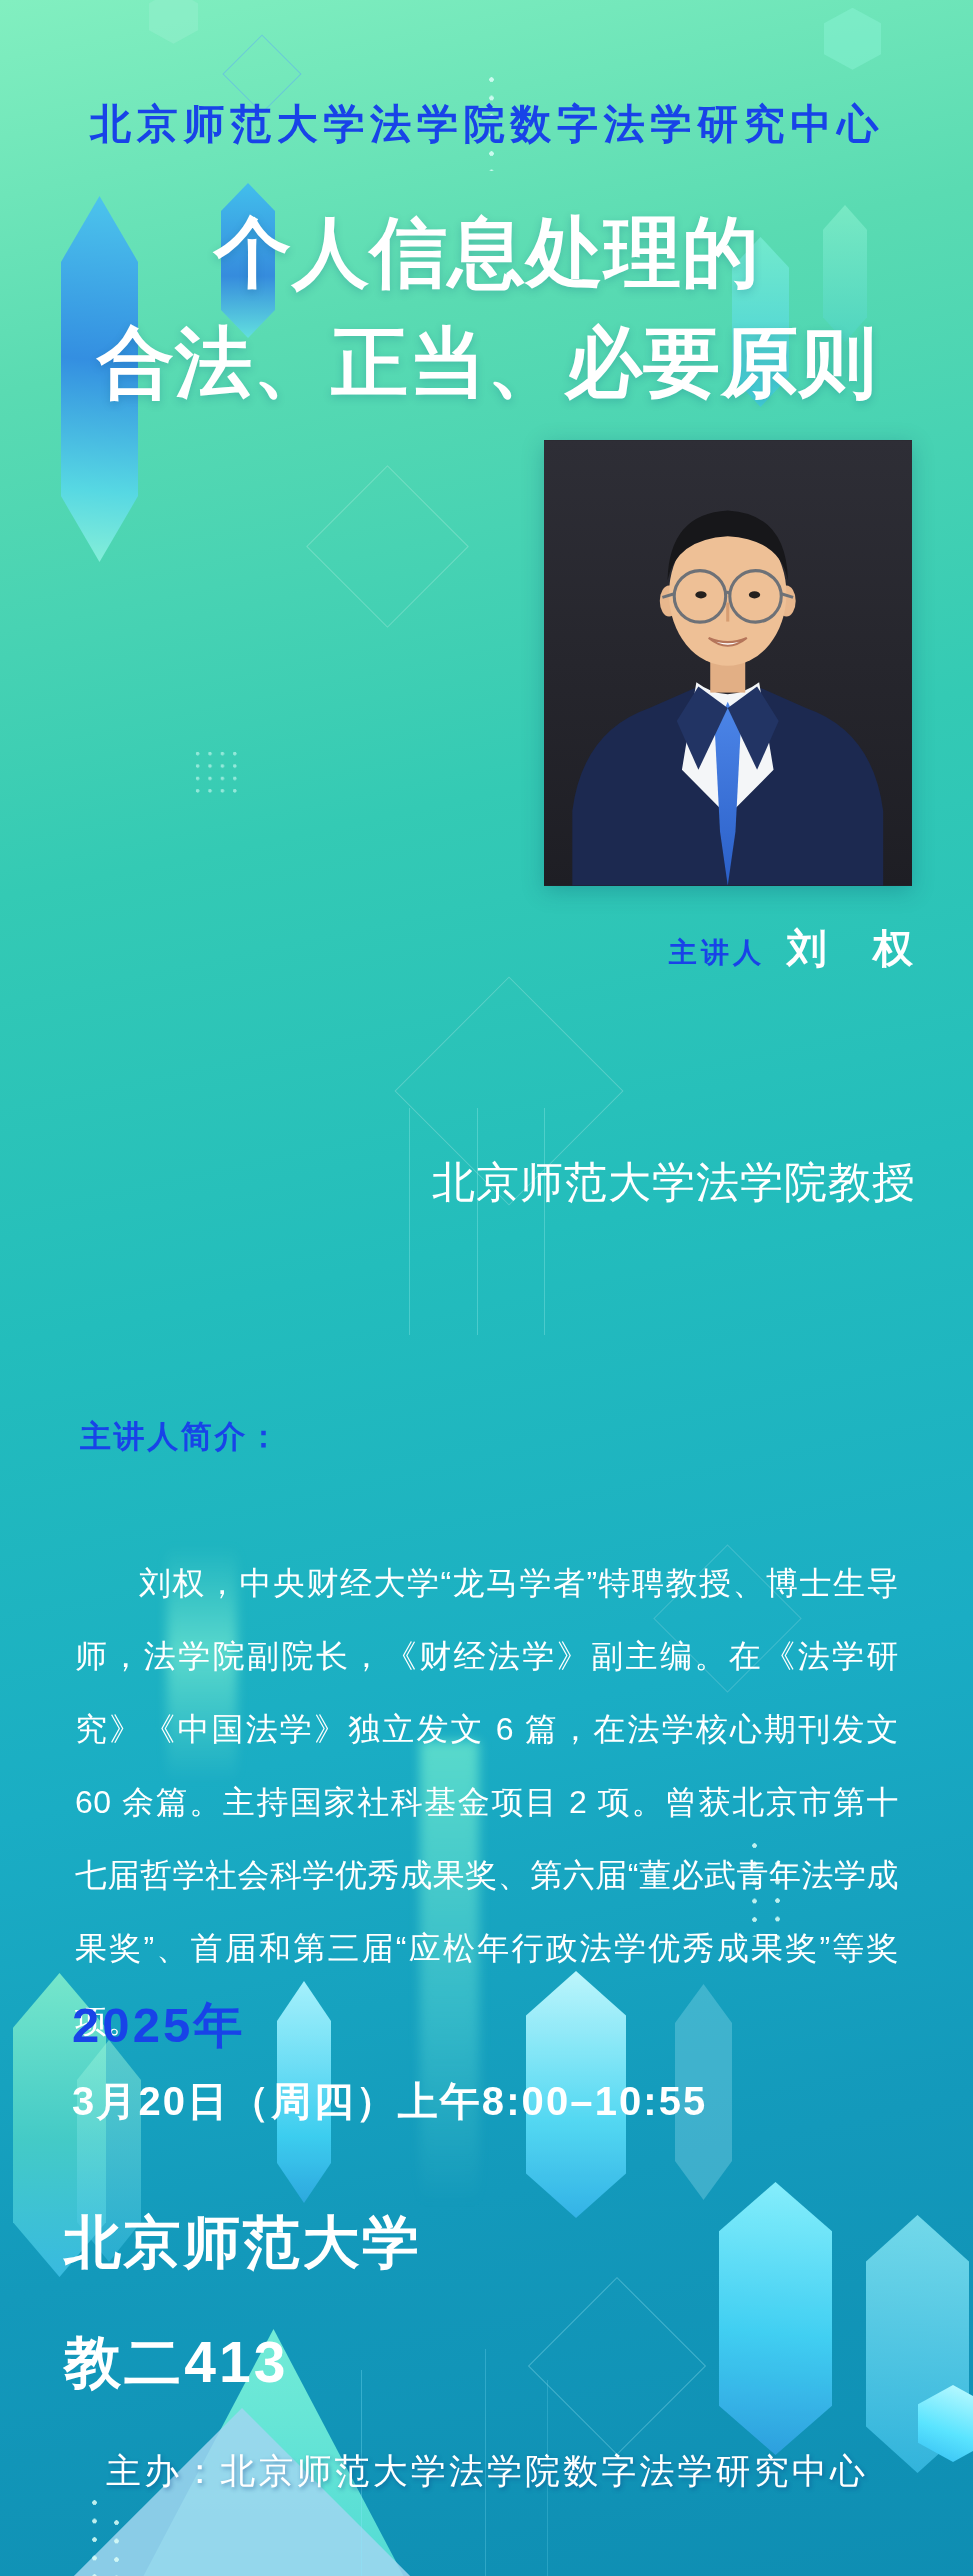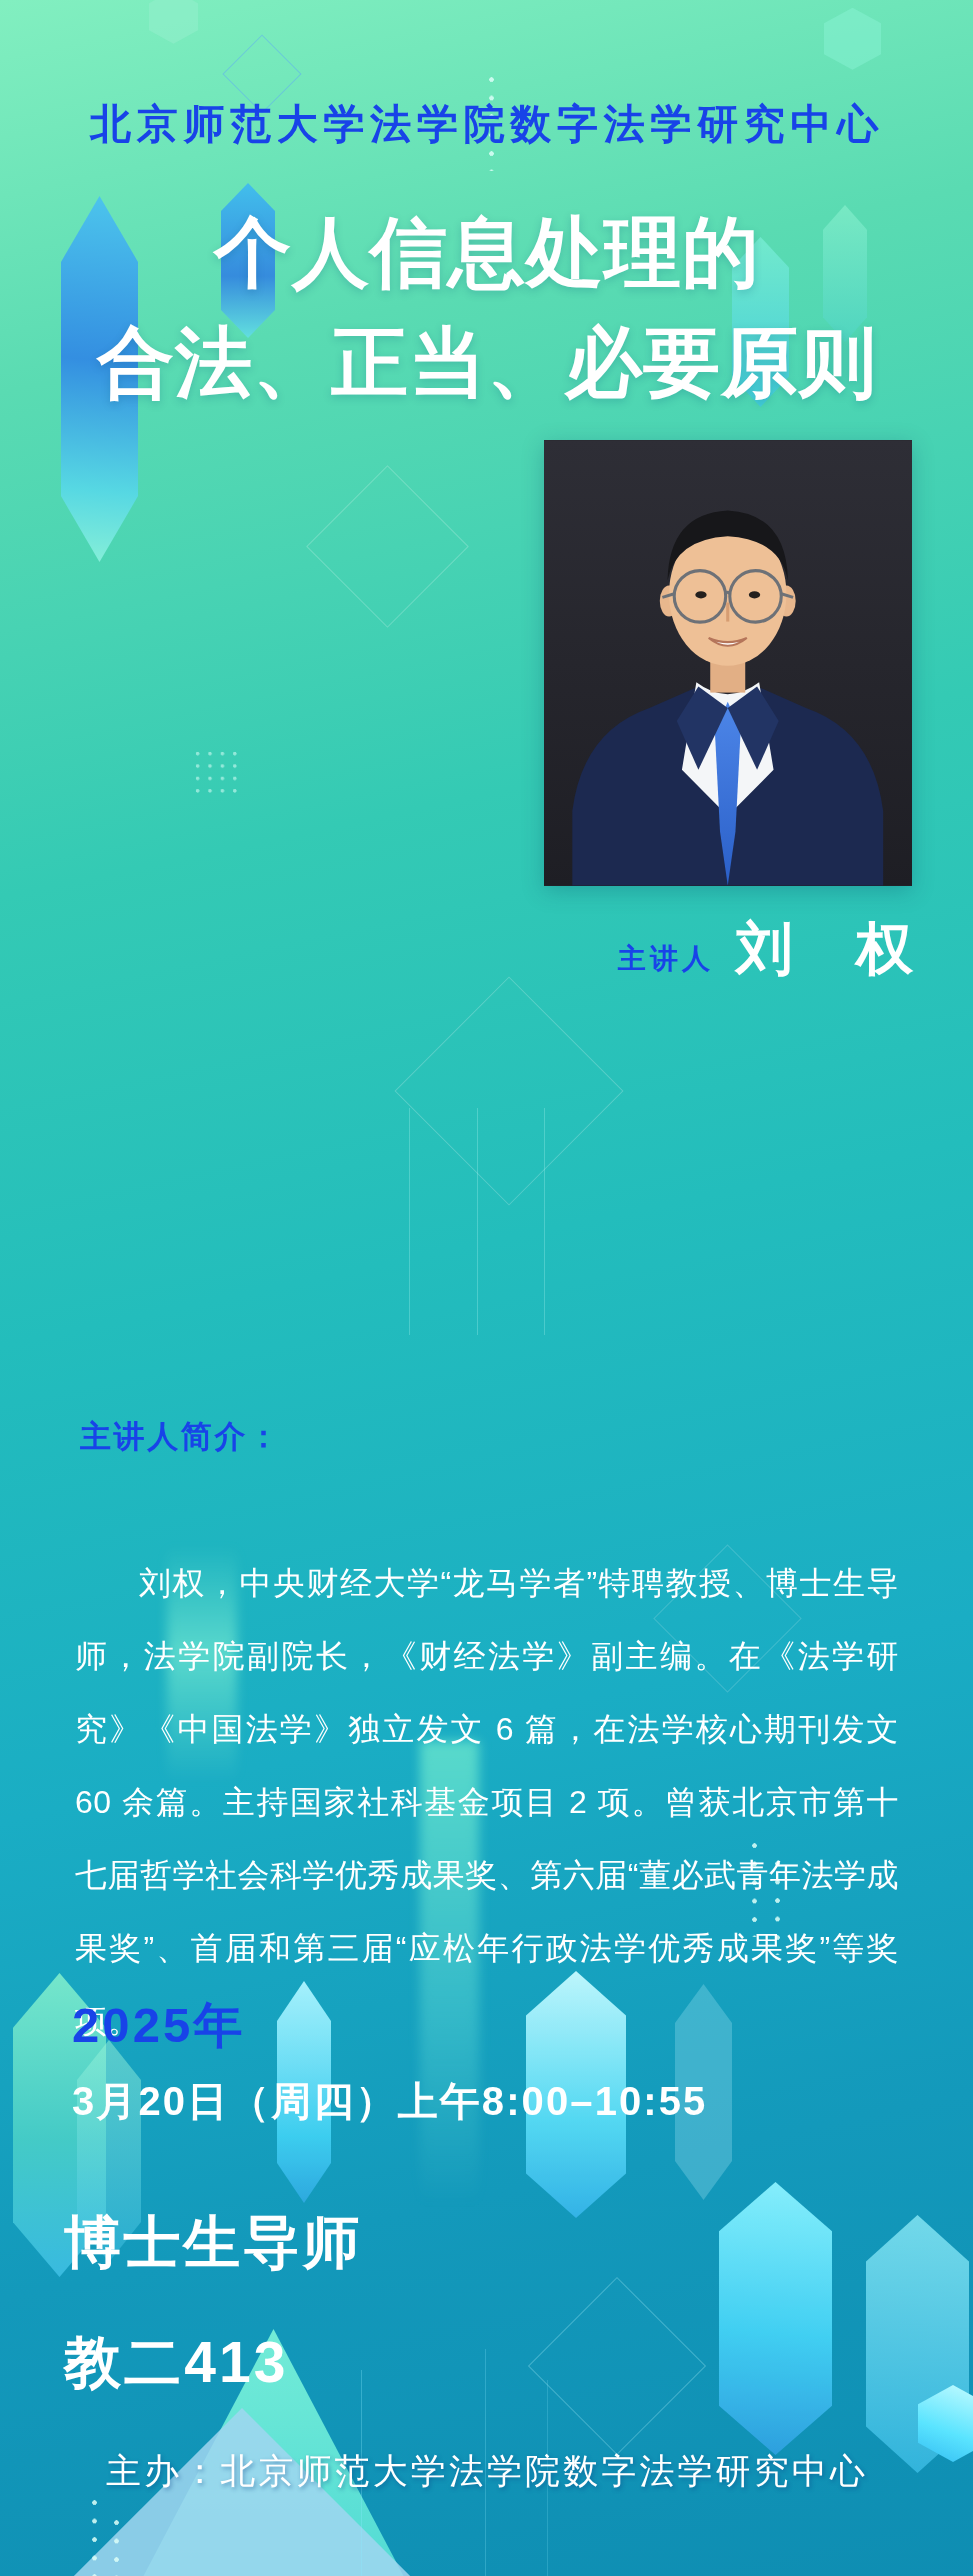--- a/index.html
+++ b/index.html
@@ -56,21 +56,21 @@
     text-shadow:0 2.6px 8.2px rgba(0,80,120,.22);
   }
   .photo{
     position:absolute;left:544px;top:440px;width:368px;height:446px;
     background:#26262c;box-shadow:0 5.2px 20.6px rgba(0,60,90,.25);
   }
   .who-block{position:absolute;right:58px;text-align:right;}
   .who-line{height:62px;line-height:62px;white-space:nowrap;}
   .who-label{color:#1843E8;font-size:28px;font-weight:700;letter-spacing:4.1px;}
   .who-name{
-    color:#ffffff;font-size:57px;font-weight:bold;letter-spacing:3.1px;
+    color:#ffffff;font-size:40px;font-weight:bold;letter-spacing:3.1px;
     font-family:"Liberation Serif", serif;margin-left:21.6px;
   }
   .who-aff{
     color:#ffffff;font-size:43px;letter-spacing:1px;
     font-family:"Liberation Serif", serif;white-space:nowrap;
   }
   .bio-heading{
     position:absolute;left:80px;top:1416px;
     color:#1843E8;font-size:31px;font-weight:900;letter-spacing:2.6px;
   }
@@ -188,27 +188,28 @@
     </svg>
   </div>
 
   <div class="who-block" style="top:918px;">
     <div class="who-line">
       <span class="who-label">主讲人</span><span class="who-name">刘　权</span>
     </div>
   </div>
 
   <div class="who-block" style="top:1140px;">
+    <div class="who-aff" style="margin-top:14.4px;">北京师范大学法学院教授</div>
   </div>
 
   <div class="bio-heading">主讲人简介：</div>
   <div class="bio-text">刘权，中央财经大学“龙马学者”特聘教授、博士生导师，法学院副院长，《财经法学》副主编。在《法学研究》《中国法学》独立发文 6 篇，在法学核心期刊发文 60 余篇。主持国家社科基金项目 2 项。曾获北京市第十七届哲学社会科学优秀成果奖、第六届“董必武青年法学成果奖”、首届和第三届“应松年行政法学优秀成果奖”等奖项。</div>
 
   <div class="year">2025年</div>
   <div class="datetime">3月20日（周四）上午8:00–10:55</div>
 
-  <div class="venue1">博士生导师</div>
+  <div class="venue1">北京师范大学</div>
   <div class="venue2">教二413</div>
 
   <div class="organizer">主办：北京师范大学法学院数字法学研究中心</div>
 
 </div>
 
 
 </body></html>

